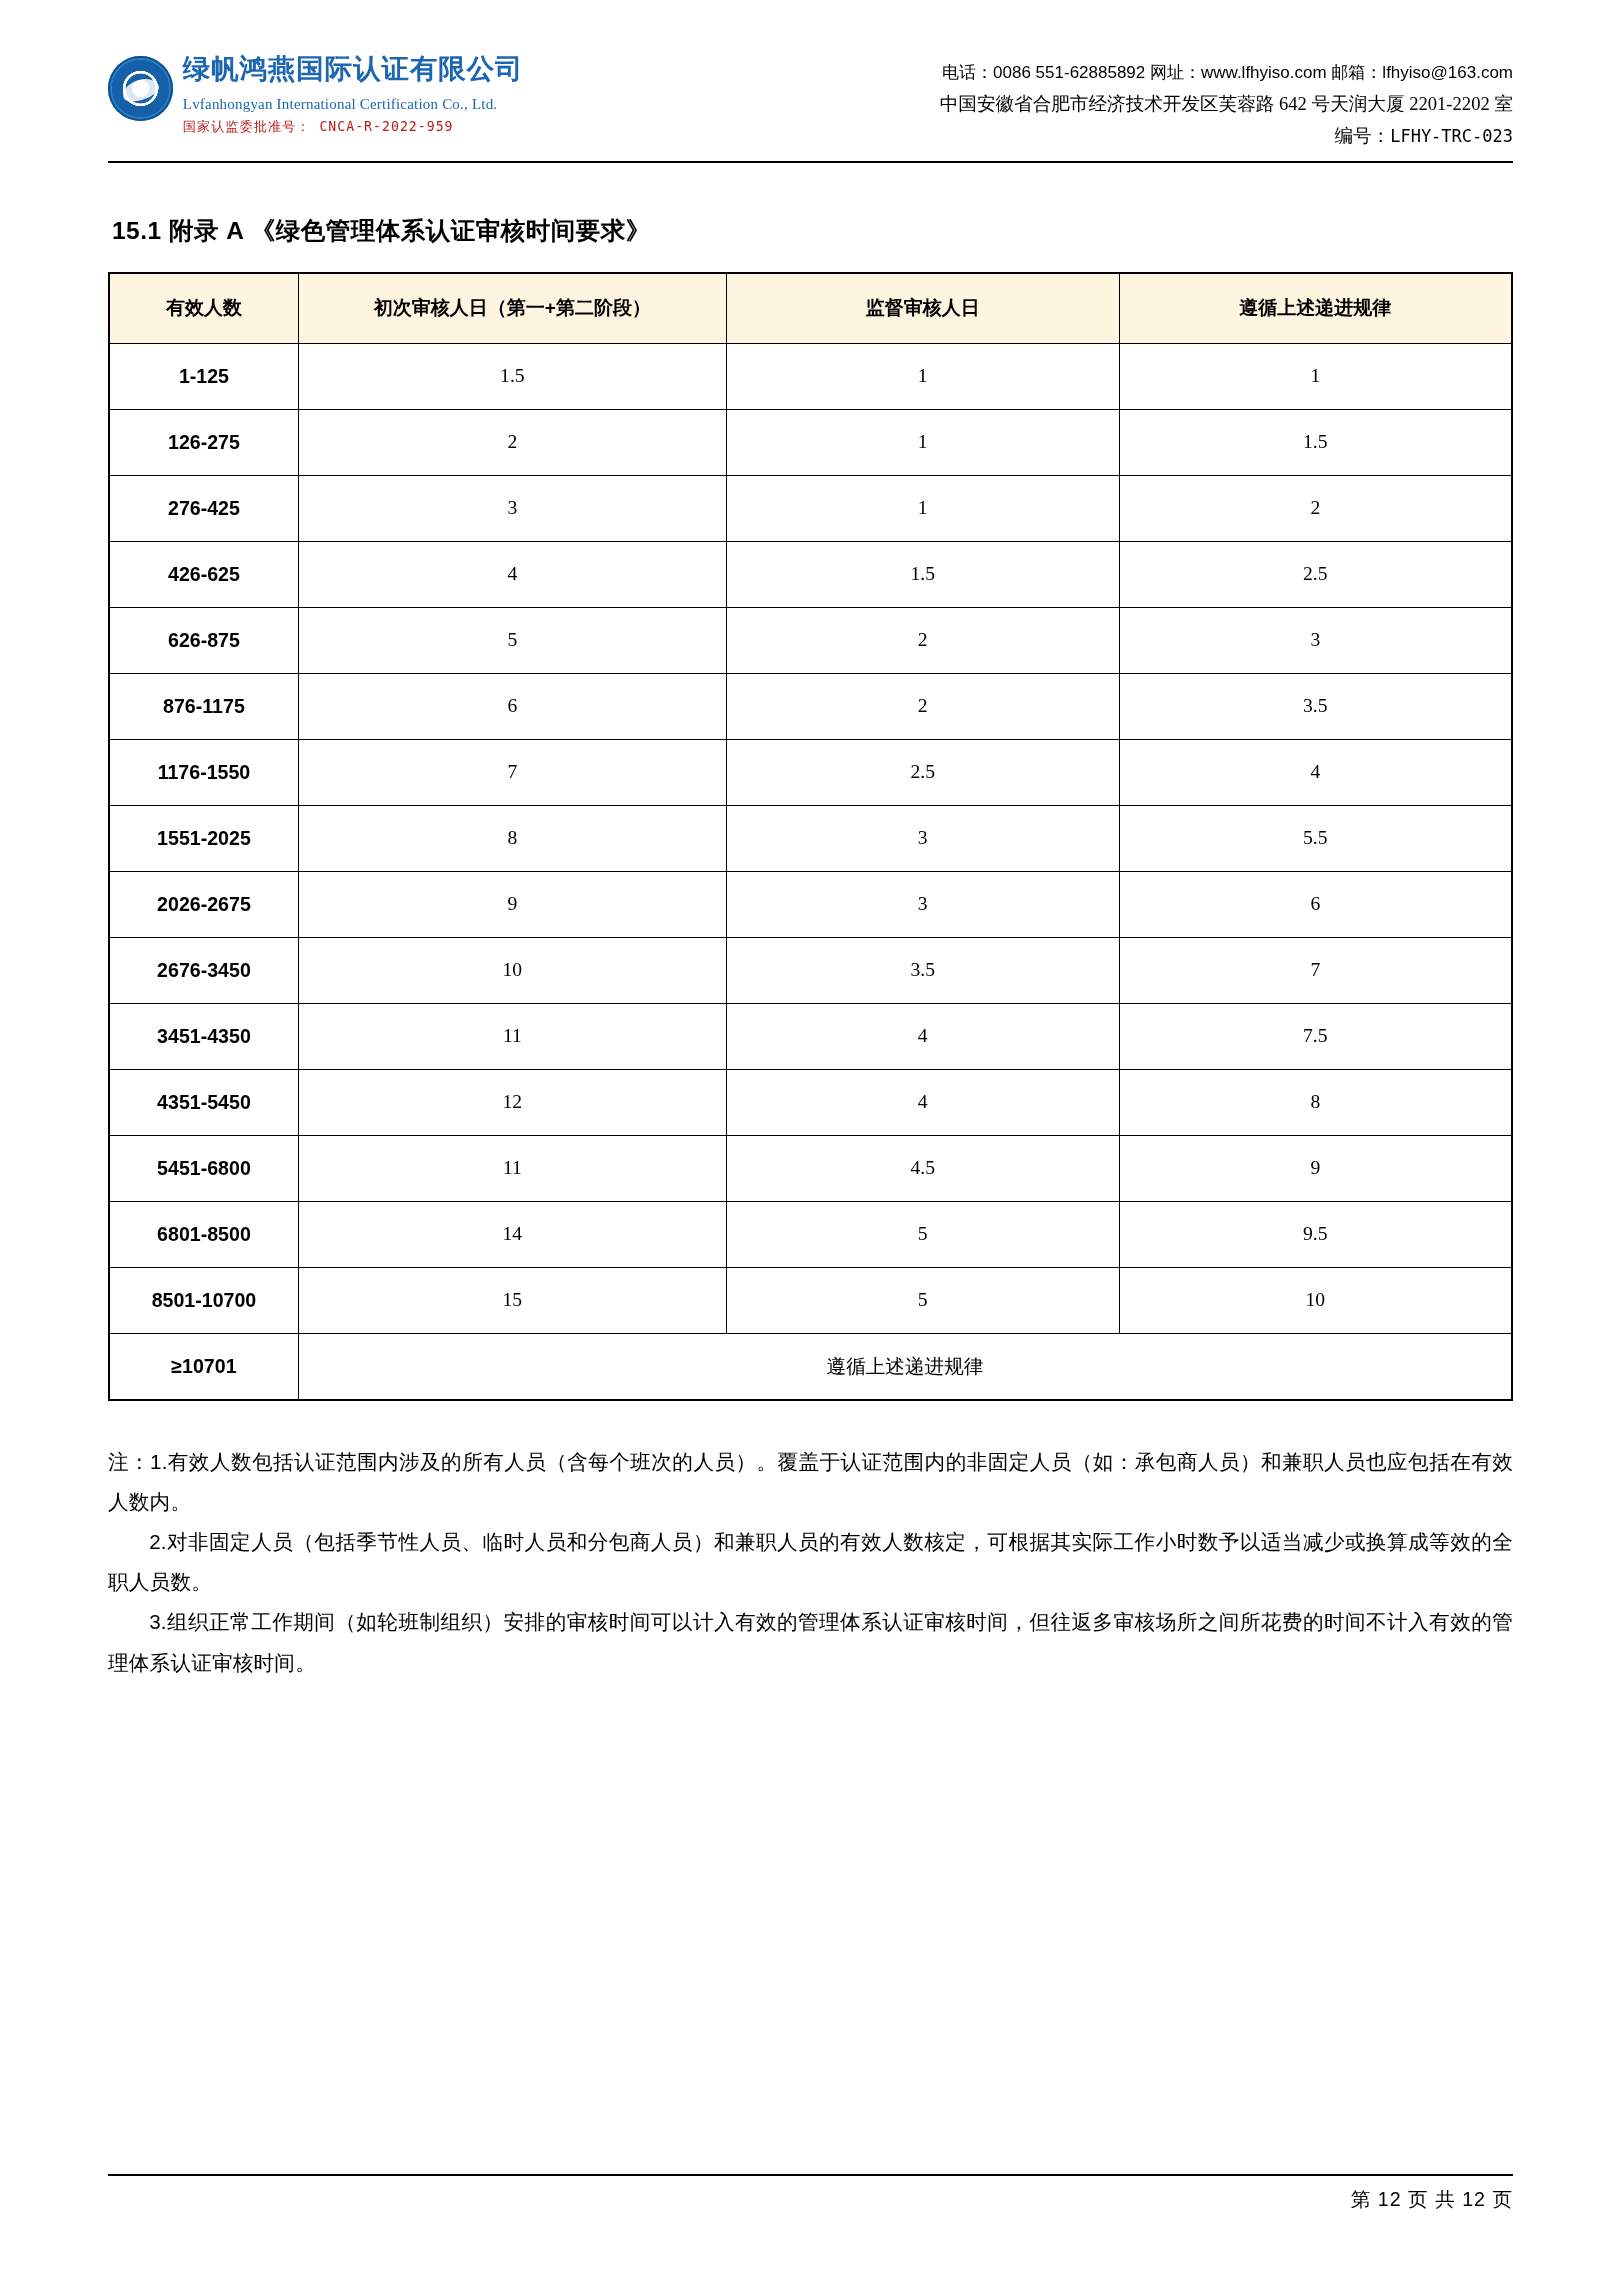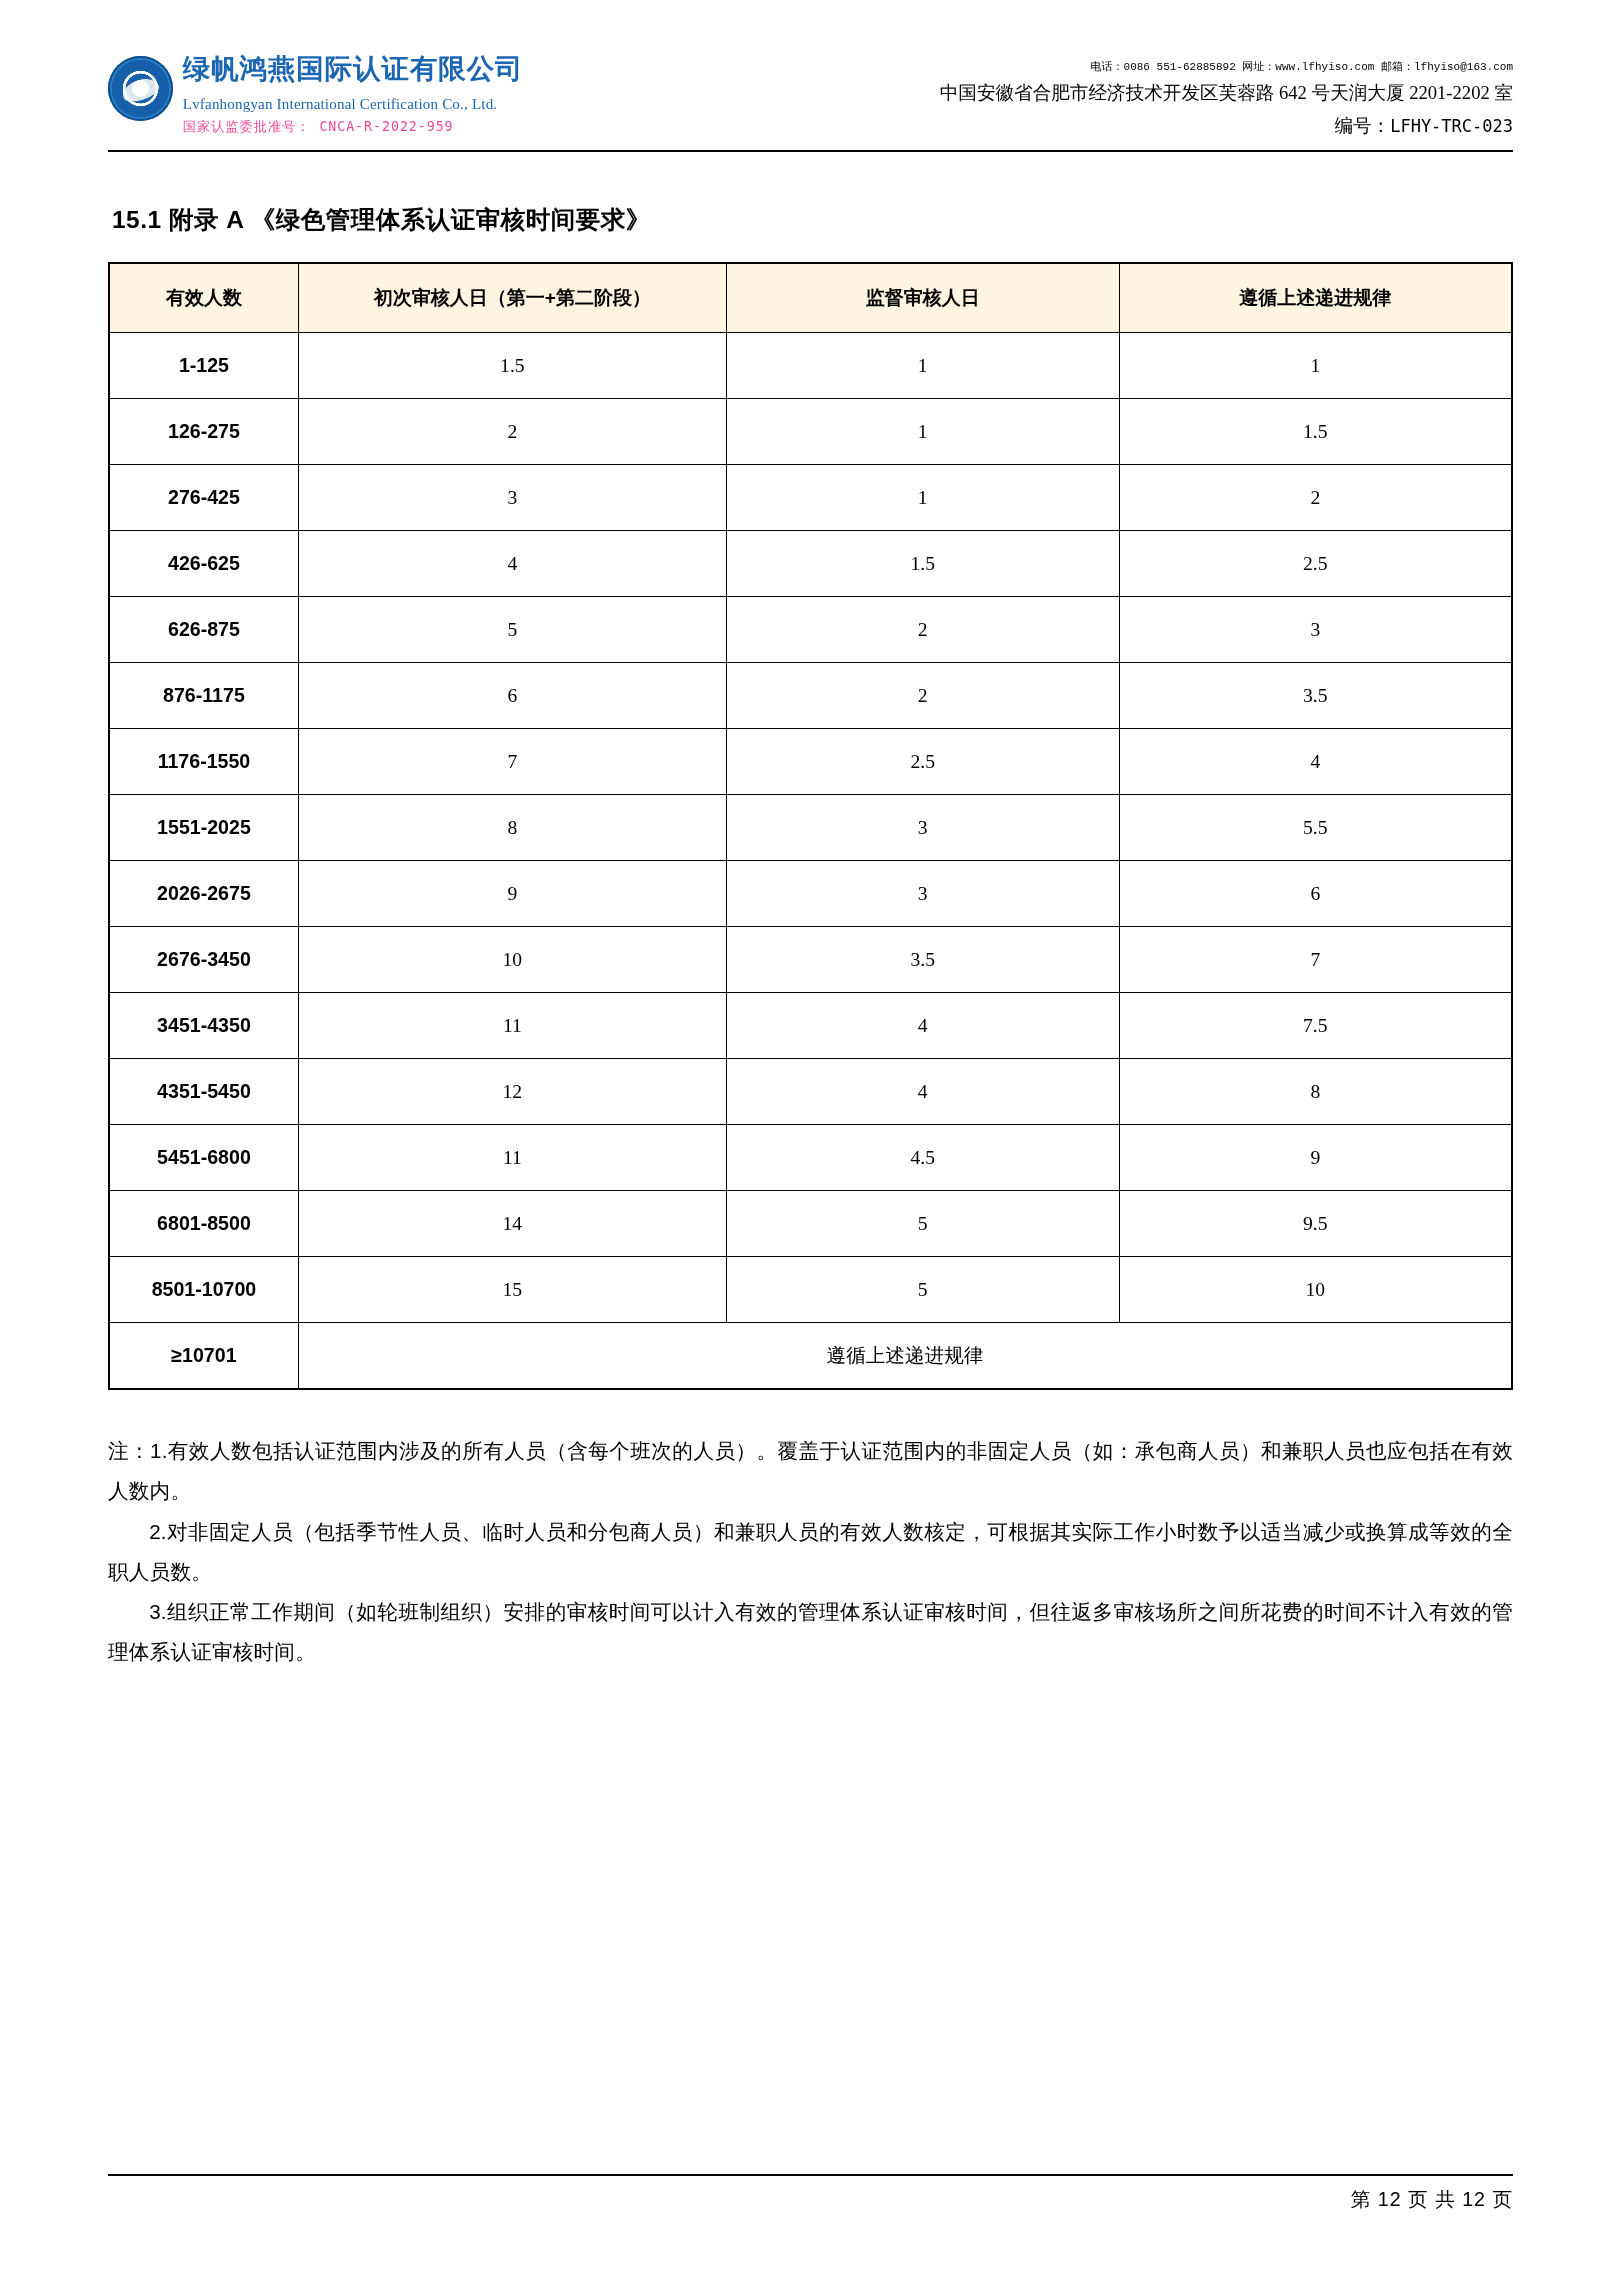--- a/index.html
+++ b/index.html
@@ -70,35 +70,35 @@
   .brand-en {
     font-family: "Liberation Serif", serif;
     font-size: 15px;
     color: #1b66b3;
     margin-top: 12px;
     letter-spacing: 0.2px;
   }
   .brand-approval {
     font-family: "DejaVu Sans Mono", monospace;
     font-size: 13.2px;
-    color: #ec4899;
+    color: #b91c1c;
     margin-top: 6.9px;
     letter-spacing: 1px;
   }
   .header-right {
     text-align: right;
     font-family: "Liberation Serif", serif;
     font-size: 18.6px;
     line-height: 1.75;
     padding-top: 3.9px;
     flex: 1 1 auto;
   }
   .header-right .line-mono {
-    font-family: Liberation Mono, monospace;
-    font-size: 11px;
+    font-family: Liberation Sans, sans-serif;
+    font-size: 17px;
   }
   .header-right .doc-no {
     font-family: "DejaVu Sans Mono", monospace;
     font-size: 17px;
   }
   .header-rule {
     border: none;
     border-top: 2.5px solid #000;
     margin: 7.8px 0 0 0;
   }

